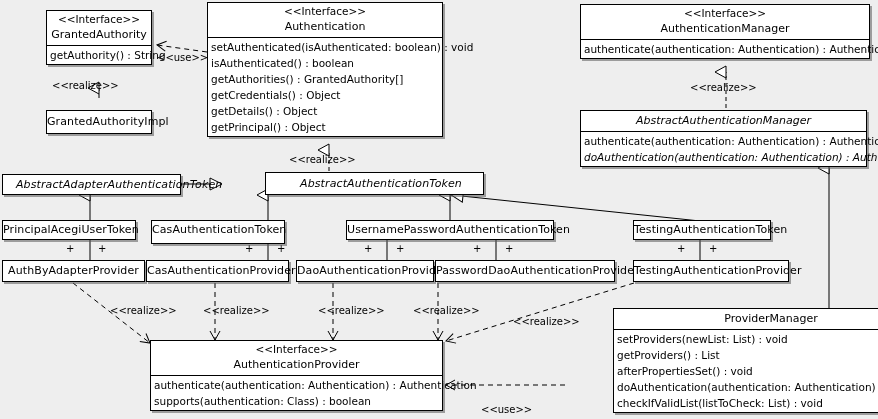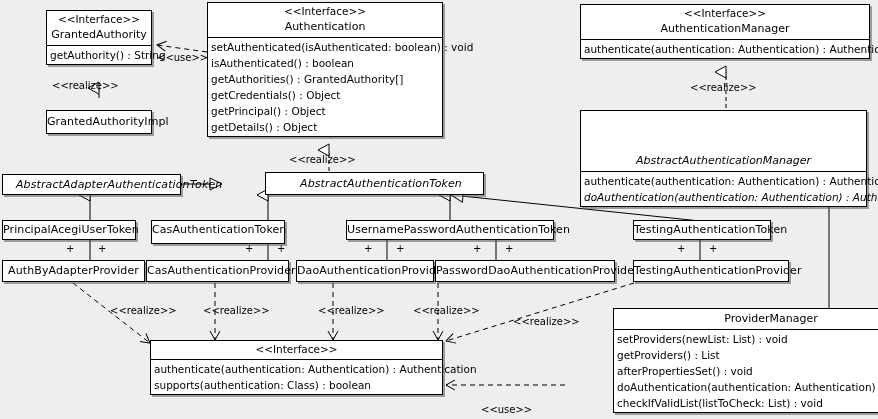--- a/index.html
+++ b/index.html
@@ -174,41 +174,41 @@
   <div class="uml-box" style="left:207px; top:2px; width:236px;">
     <div class="cls-header">
       <span class="stereo">&lt;&lt;Interface&gt;&gt;</span>
       <span class="nm">Authentication</span>
     </div>
     <div class="cls-members">
       <div class="member">setAuthenticated(isAuthenticated: boolean) : void</div>
       <div class="member">isAuthenticated() : boolean</div>
       <div class="member">getAuthorities() : GrantedAuthority[]</div>
       <div class="member">getCredentials() : Object</div>
+      <div class="member">getDetails() : Object</div>
       <div class="member">getPrincipal() : Object</div>
-      <div class="member">getDetails() : Object</div>
     </div>
   </div>
 
   <div class="edge-label" style="left:289px; top:154px;">&lt;&lt;realize&gt;&gt;</div>
 
   <div class="uml-box" style="left:580px; top:4px; width:290px;">
     <div class="cls-header">
       <span class="stereo">&lt;&lt;Interface&gt;&gt;</span>
       <span class="nm">AuthenticationManager</span>
     </div>
     <div class="cls-members">
       <div class="member">authenticate(authentication: Authentication) : Authentication</div>
     </div>
   </div>
 
   <div class="edge-label" style="left:690px; top:82px;">&lt;&lt;realize&gt;&gt;</div>
 
   <div class="uml-box" style="left:580px; top:110px; width:287px;">
-    <div class="cls-header" style="padding-top:2px;margin-top:40px;">
+    <div class="cls-header" style="padding-top:2px;">
       <span class="nm abstract">AbstractAuthenticationManager</span>
     </div>
     <div class="cls-members">
       <div class="member">authenticate(authentication: Authentication) : Authentication</div>
       <div class="member abstract">doAuthentication(authentication: Authentication) : Authentication</div>
     </div>
   </div>
 
   <div class="simple-box abstract" style="left:2px; top:174px; width:179px; height:21px; line-height:19px;">
     <span>AbstractAdapterAuthenticationToken</span>
@@ -266,20 +266,21 @@
 
   <div class="edge-label" style="left:110px; top:305px;">&lt;&lt;realize&gt;&gt;</div>
   <div class="edge-label" style="left:203px; top:305px;">&lt;&lt;realize&gt;&gt;</div>
   <div class="edge-label" style="left:318px; top:305px;">&lt;&lt;realize&gt;&gt;</div>
   <div class="edge-label" style="left:413px; top:305px;">&lt;&lt;realize&gt;&gt;</div>
   <div class="edge-label" style="left:513px; top:316px;">&lt;&lt;realize&gt;&gt;</div>
 
   <div class="uml-box" style="left:150px; top:340px; width:293px;">
     <div class="cls-header">
       <span class="stereo">&lt;&lt;Interface&gt;&gt;</span>
+      <span class="nm">AuthenticationProvider</span>
     </div>
     <div class="cls-members">
       <div class="member">authenticate(authentication: Authentication) : Authentication</div>
       <div class="member">supports(authentication: Class) : boolean</div>
     </div>
   </div>
 
   <div class="edge-label" style="left:481px; top:404px;">&lt;&lt;use&gt;&gt;</div>
 
   <div class="uml-box" style="left:565px; top:308px; width:316px;margin-left:48px;">

